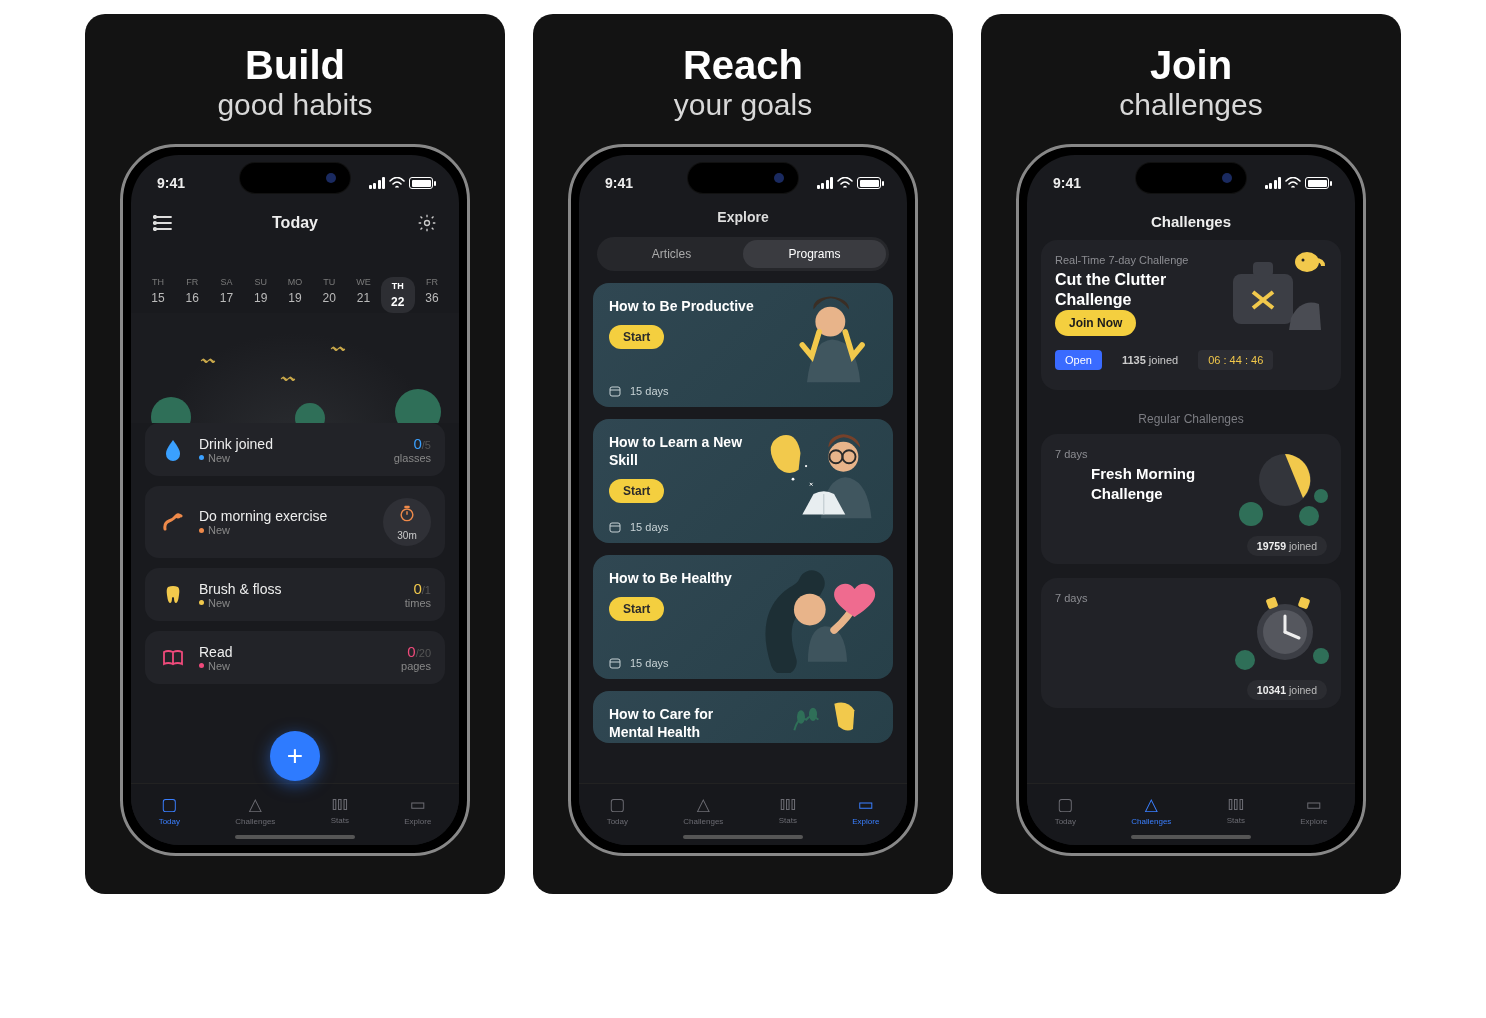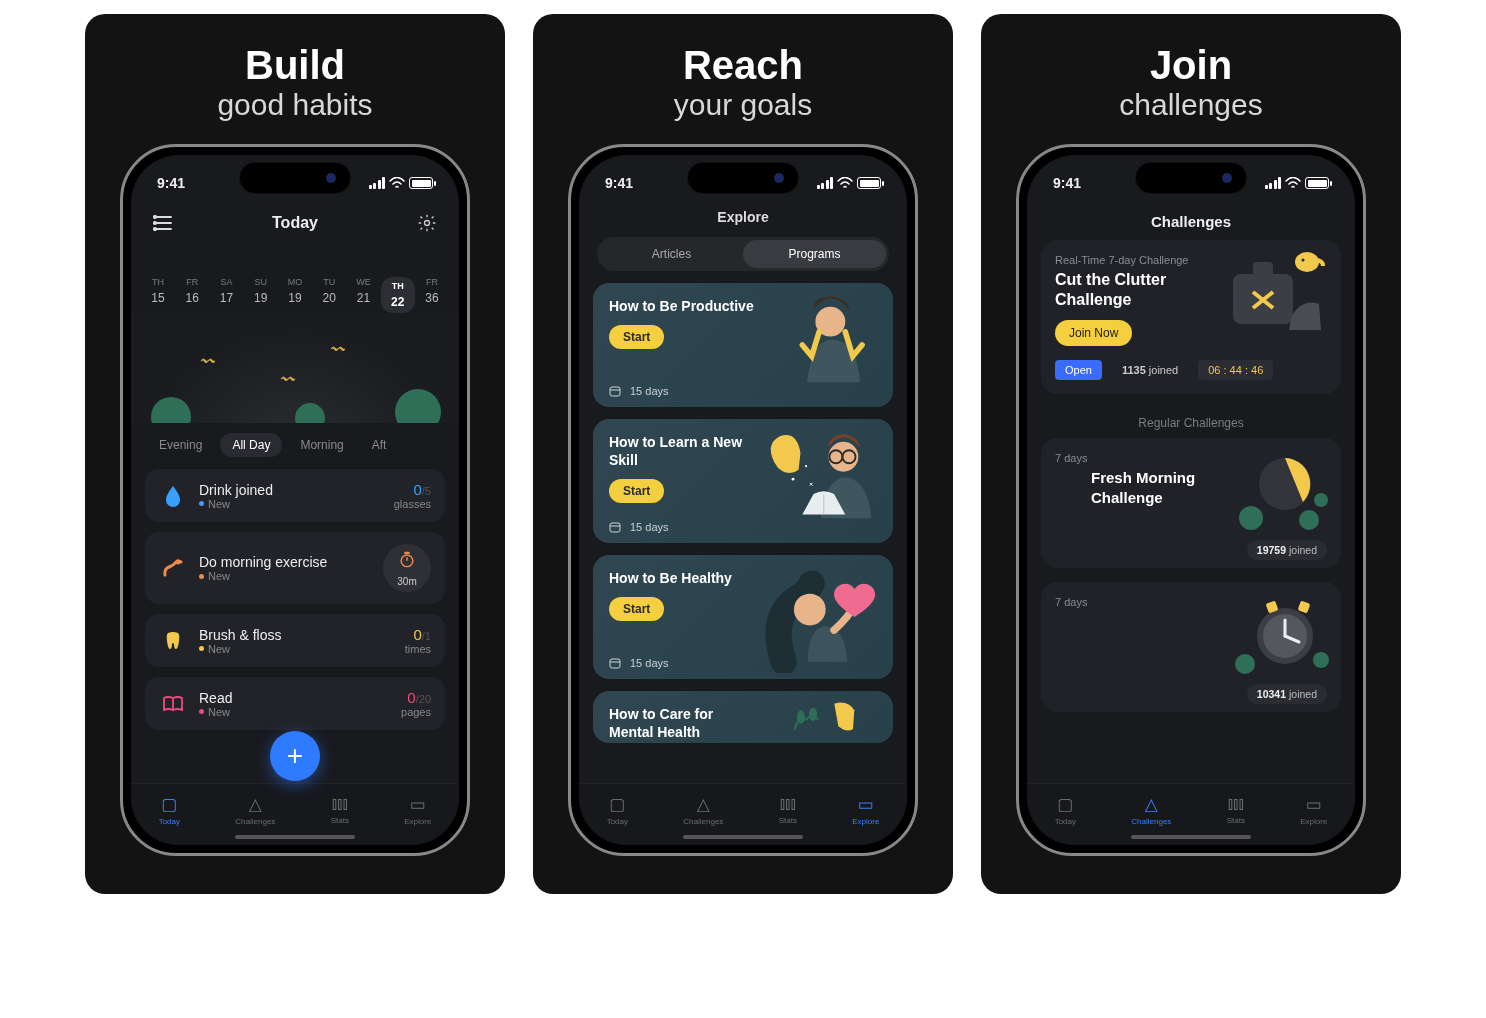--- a/index.html
+++ b/index.html
@@ -177,21 +177,21 @@
   .illus{position:absolute;right:6px;top:6px;bottom:6px;width:44%;}
 
   
   .challenges-hdr{text-align:center;font-size:15px;font-weight:600;padding:6px 0 10px;}
   .featured{
     margin:0 14px 10px;
     background:#212227;border-radius:16px;padding:14px;position:relative;min-height:150px;overflow:hidden;
   }
   .featured .tag{font-size:11px;color:#8c8d92;}
   .featured h3{font-size:16px;font-weight:700;color:#fff;margin-top:4px;max-width:60%;line-height:1.25;}
-  .joinnow{margin-top:10px;background:#f4cf3f;color:#1c1c1c;font-size:12px;font-weight:400;border-radius:14px;padding:6px 14px;display:inline-block;}
+  .joinnow{margin-top:0;background:#f4cf3f;color:#1c1c1c;font-size:12px;font-weight:700;border-radius:14px;padding:6px 14px;display:inline-block;}
   .meta-row{display:flex;gap:10px;margin-top:14px;font-size:11px;align-items:center;}
   .chip{border-radius:4px;padding:4px 10px;}
   .chip.open{background:#3a6bff;color:#fff;}
   .chip.cnt{color:#ccc;}
   .chip.time{background:#2c2d33;color:#f2c84a;font-variant-numeric:tabular-nums;}
 
   .sec-label{text-align:center;font-size:12px;color:#7b7c82;margin:12px 0 8px;}
   .regchal{
     margin:0 14px 14px;background:#212227;border-radius:16px;padding:14px;position:relative;min-height:130px;overflow:hidden;
   }
@@ -295,26 +295,20 @@
 
       <div class="hero">
         <div class="blob b1"></div>
           <div class="blob b2"></div>
           <div class="blob b3"></div>
         <span class="bird" style="top:36px;left:70px">〰</span>
         <span class="bird" style="top:54px;left:150px">〰</span>
         <span class="bird" style="top:24px;left:200px">〰</span>
       </div>
 
-      <div class="timegaps">
-        <span>Evening</span>
-        <span class="sel">All Day</span>
-        <span>Morning</span>
-        <span>Aft</span>
-      </div>
 
       <div class="habit">
         <div class="ic">
           <svg width="18" height="22" viewBox="0 0 18 22">
               <path d="M9 1 C4 8 2 11 2 15 a7 7 0 0 0 14 0 C16 11 14 8 9 1Z" fill="#3aa0ff"></path>
             </svg>
         </div>
         <div class="habit-main">
           <div class="name">Drink joined</div>
           <div class="sub">

